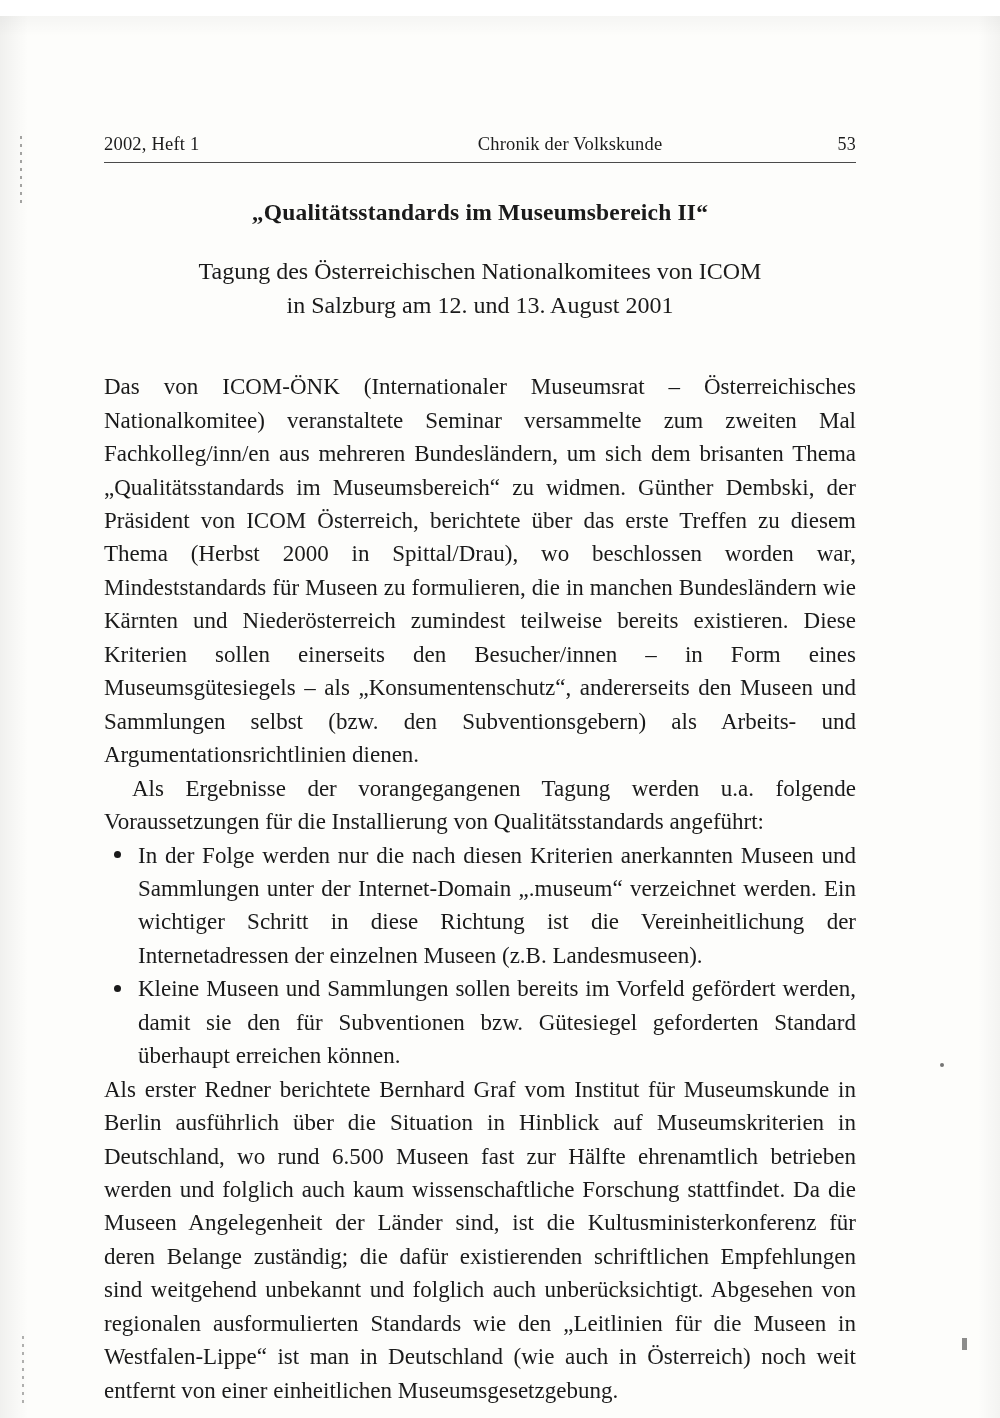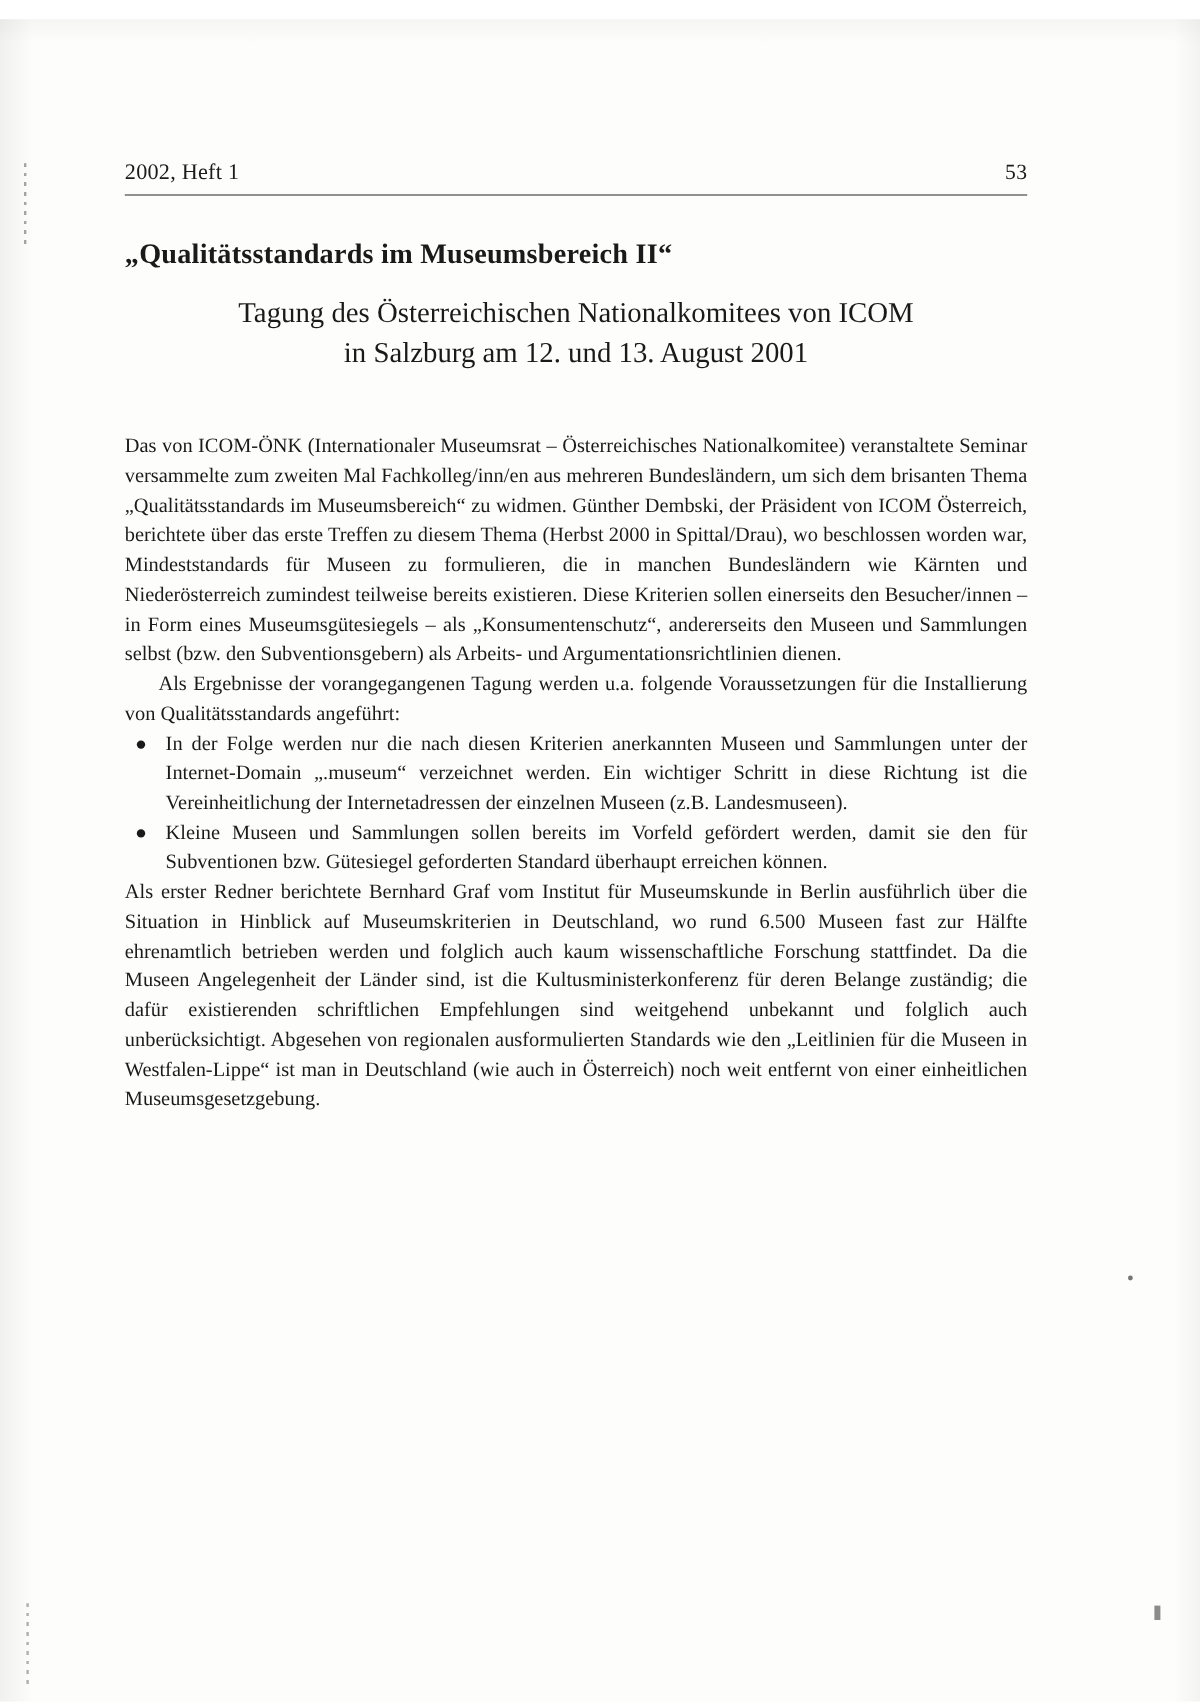--- a/index.html
+++ b/index.html
@@ -63,37 +63,38 @@
   .rule {
     margin-top: 7px;
     border-bottom: 1.6px solid #2a2a2a;
     width: 100%;
     opacity: 0.85;
   }
 
   
   .title-main {
     margin-top: 36px;
+    text-align: center;
     font-size: 23.5px;
     font-weight: bold;
     letter-spacing: 0.2px;
   }
   .title-sub {
-    margin-top: 18px;
+    margin-top: 28px;
     text-align: center;
     font-size: 24px;
     line-height: 1.42;
     font-weight: normal;
   }
   .title-sub .l2 { display: block; }
 
   
   .body {
     margin-top: 48px;
-    font-size: 17px;
+    font-size: 23px;
     line-height: 1.455;
     text-align: justify;
     text-justify: inter-word;
     hyphens: manual;
   }
   .body p { margin: 0; }
   .body p.indent { text-indent: 28px; font-family: Liberation Serif, serif; }
 
   ul.bullets {
     list-style: none;
@@ -160,20 +161,21 @@
 
   <div class="edge-dots"></div>
   <div class="edge-dots2"></div>
   <div class="margin-tick"></div>
   <div class="margin-tick2"></div>
 
   <div class="content">
 
     <div class="runhead">
       <div class="left">2002, Heft 1</div>
+      <div class="center">Chronik der Volkskunde</div>
       <div class="right">53</div>
     </div>
     <div class="rule"></div>
 
     <div class="title-main">„Qualitätsstandards im Museumsbereich II“</div>
 
     <div class="title-sub">
       <span class="l1">Tagung des Österreichischen Nationalkomitees von ICOM</span>
       <span class="l2">in Salzburg am 12. und 13. August 2001</span>
     </div>

